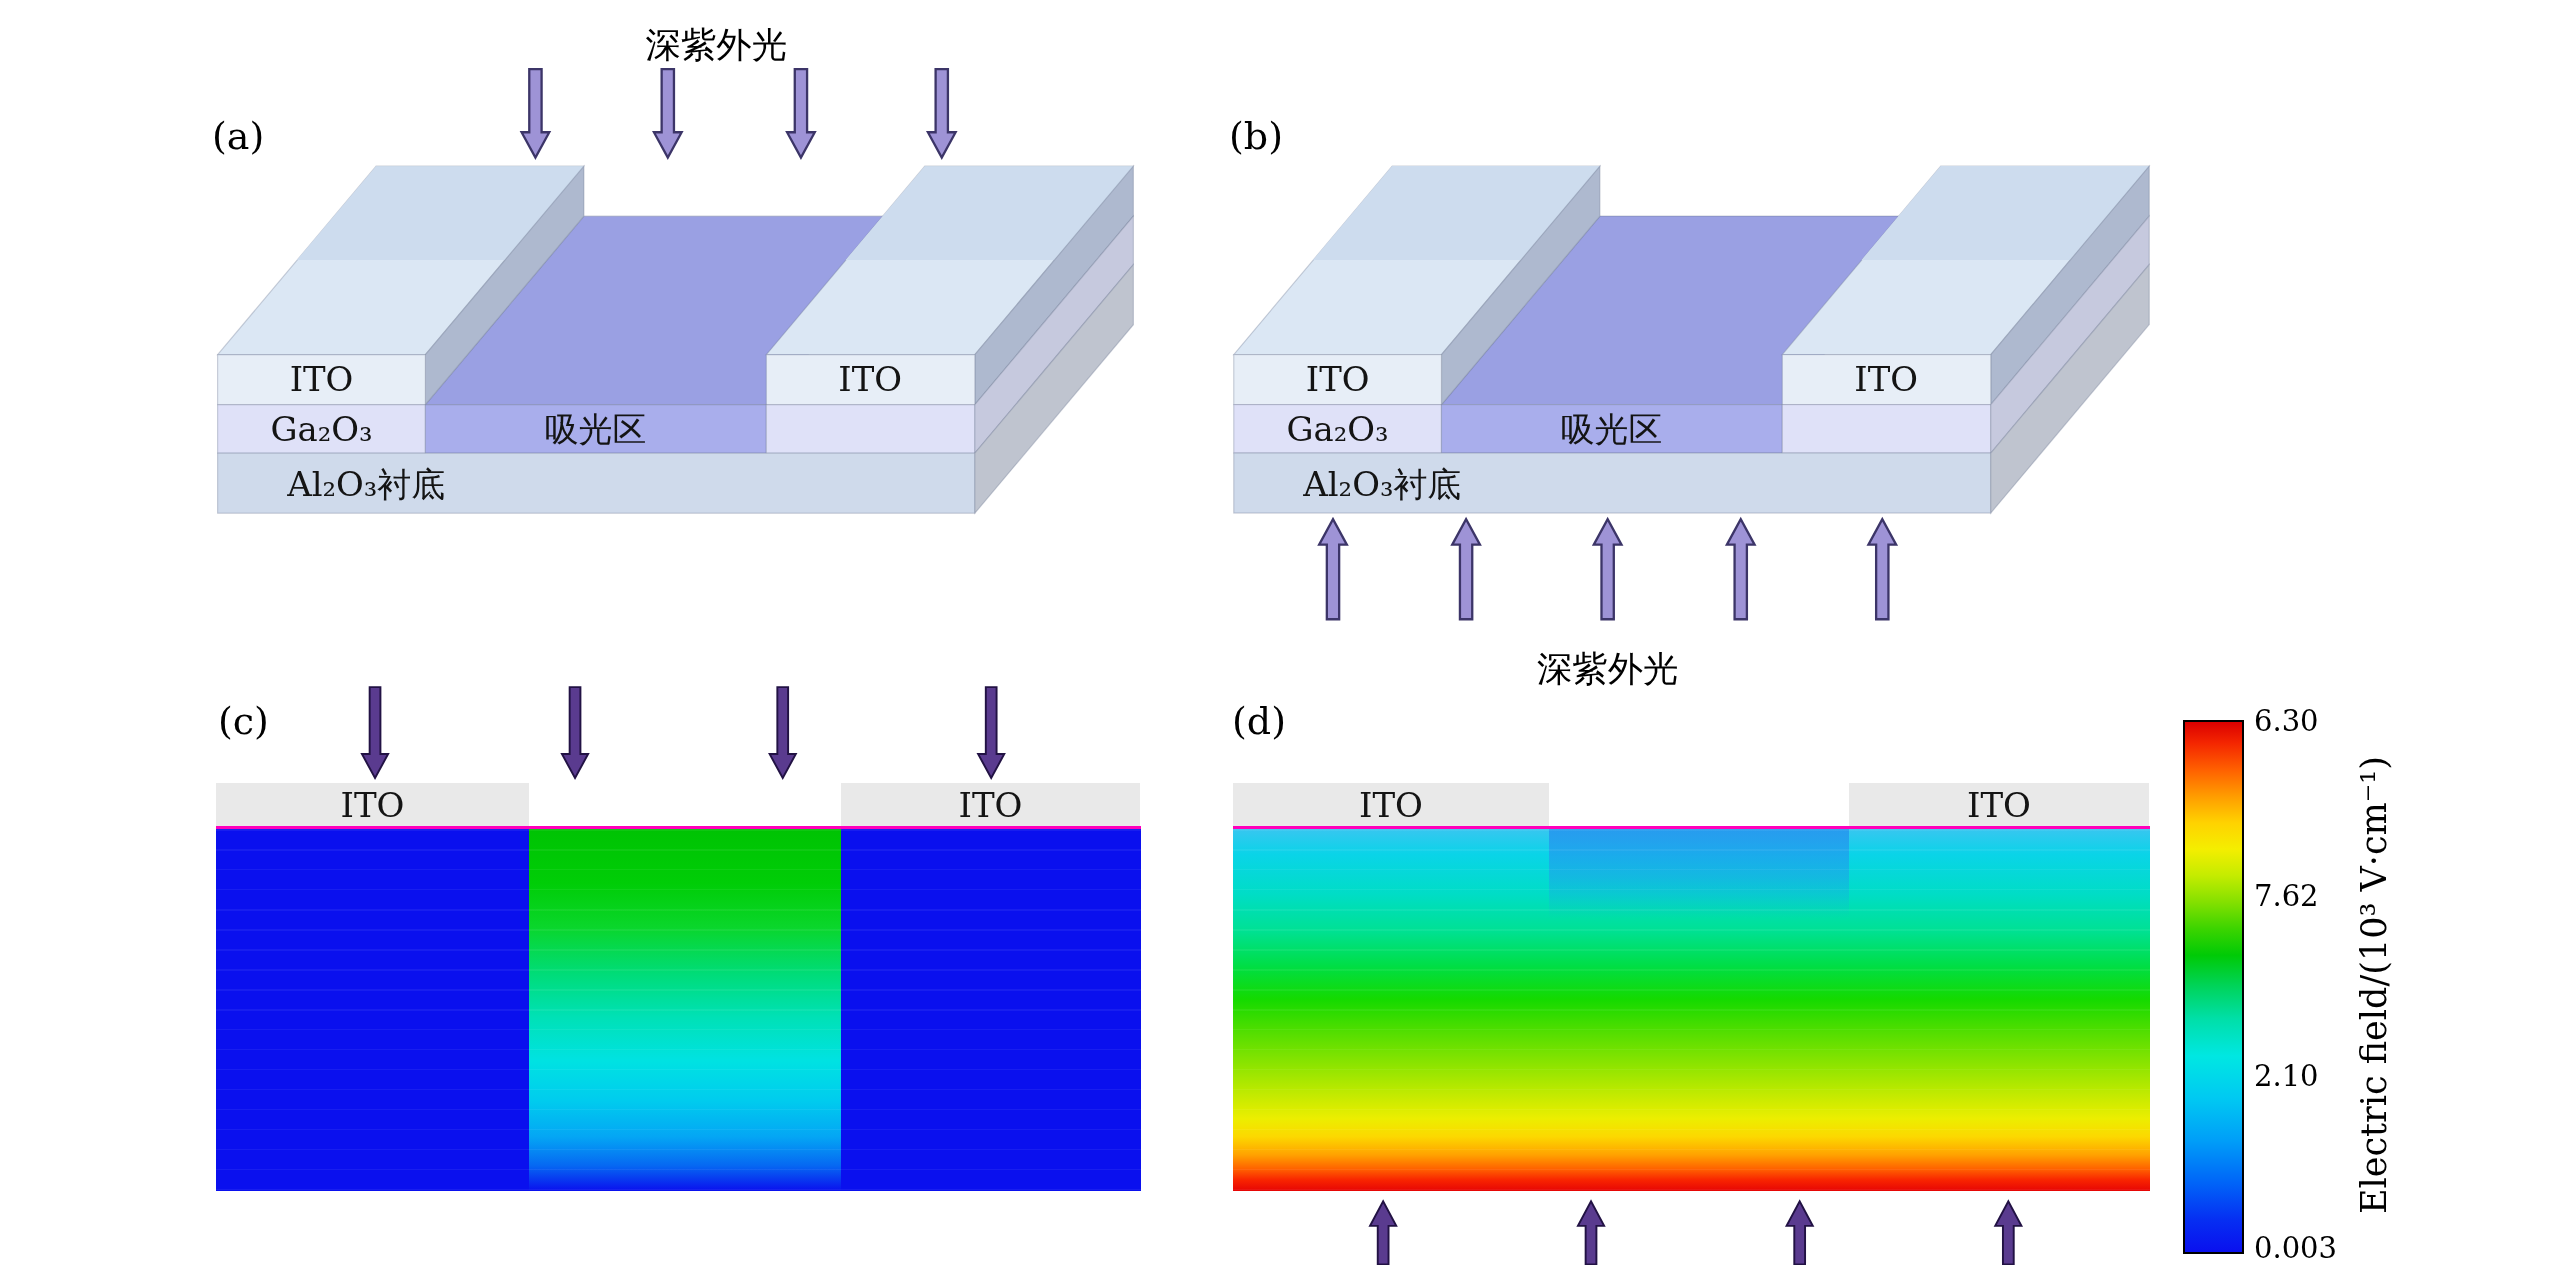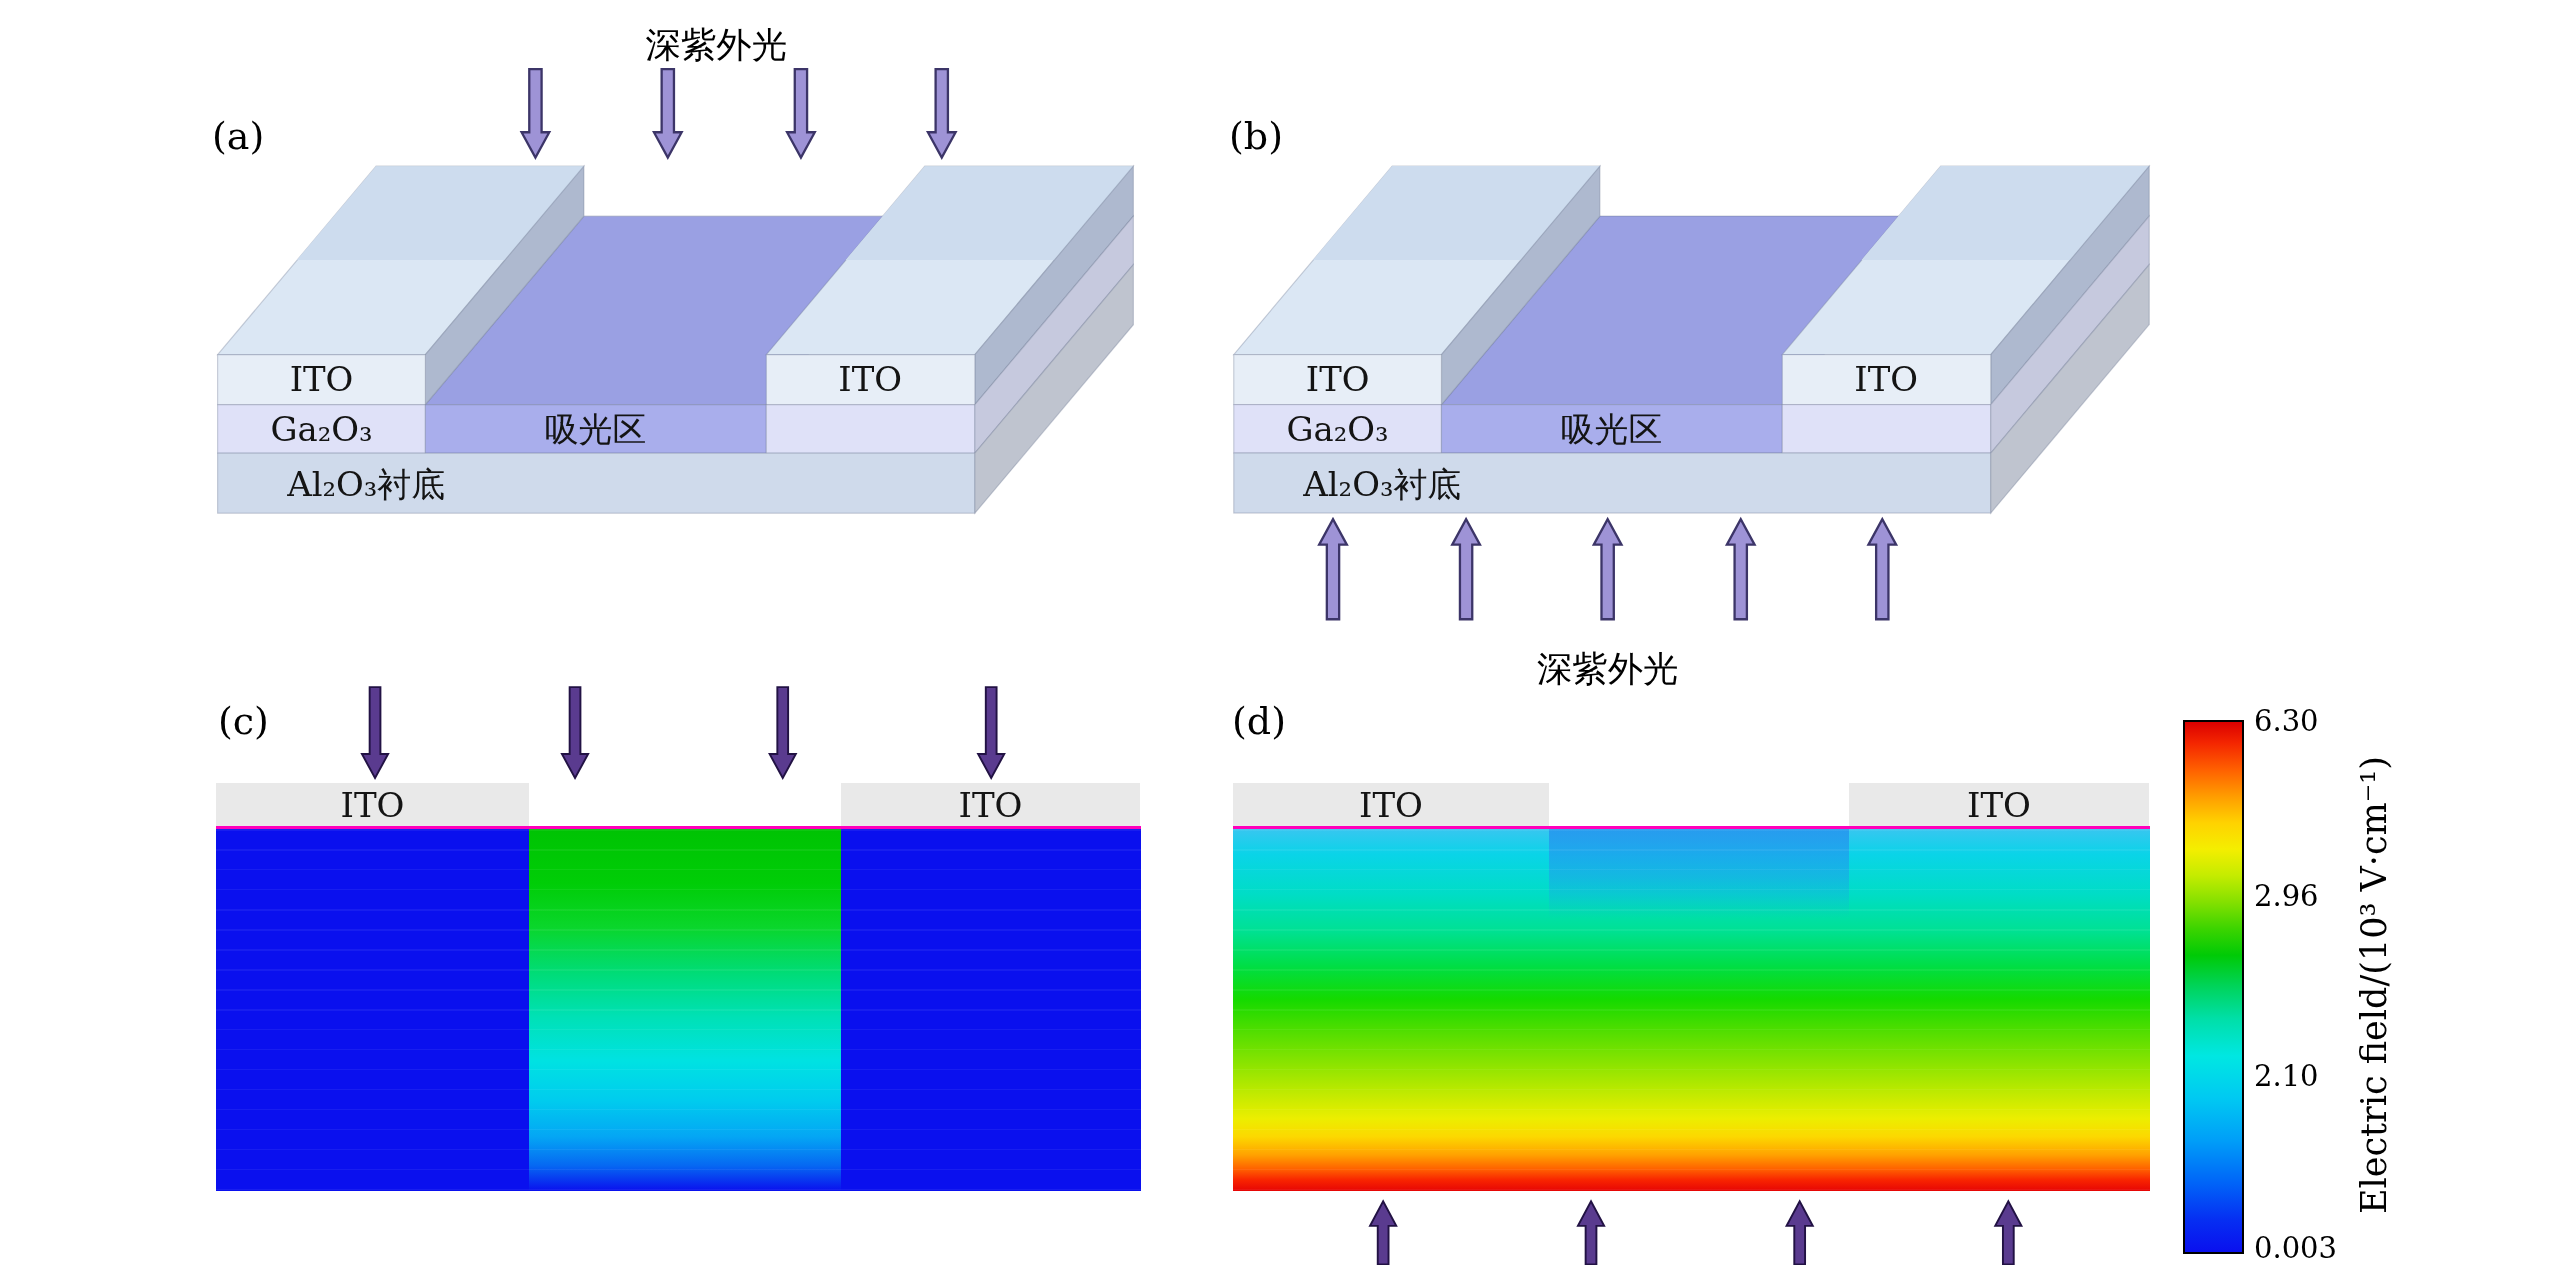--- a/index.html
+++ b/index.html
@@ -147,19 +147,19 @@
     <g fill="#5a3b8f" stroke="#221244" stroke-width="2.5">
       <path d="M188 86 L188 36 L178 36 L195 4 L212 36 L202 36 L202 86 Z"></path>
       <path d="M458 86 L458 36 L448 36 L465 4 L482 36 L472 36 L472 86 Z"></path>
       <path d="M729 86 L729 36 L719 36 L736 4 L753 36 L743 36 L743 86 Z"></path>
       <path d="M1000 86 L1000 36 L990 36 L1007 4 L1024 36 L1014 36 L1014 86 Z"></path>
     </g>
   </svg>
 
   <div id="colorbar"></div>
   <div class="cb-tick" style="top:721px">6.30</div>
-  <div class="cb-tick" style="top:896px">2.96</div>
+  <div class="cb-tick" style="top:896px">7.62</div>
   <div class="cb-tick" style="top:1076px">2.10</div>
   <div class="cb-tick" style="top:1248px">0.003</div>
   <div id="cb-label">Electric field/(10³ V·cm⁻¹)</div>
 
 </div>
 
 
 </body></html>

